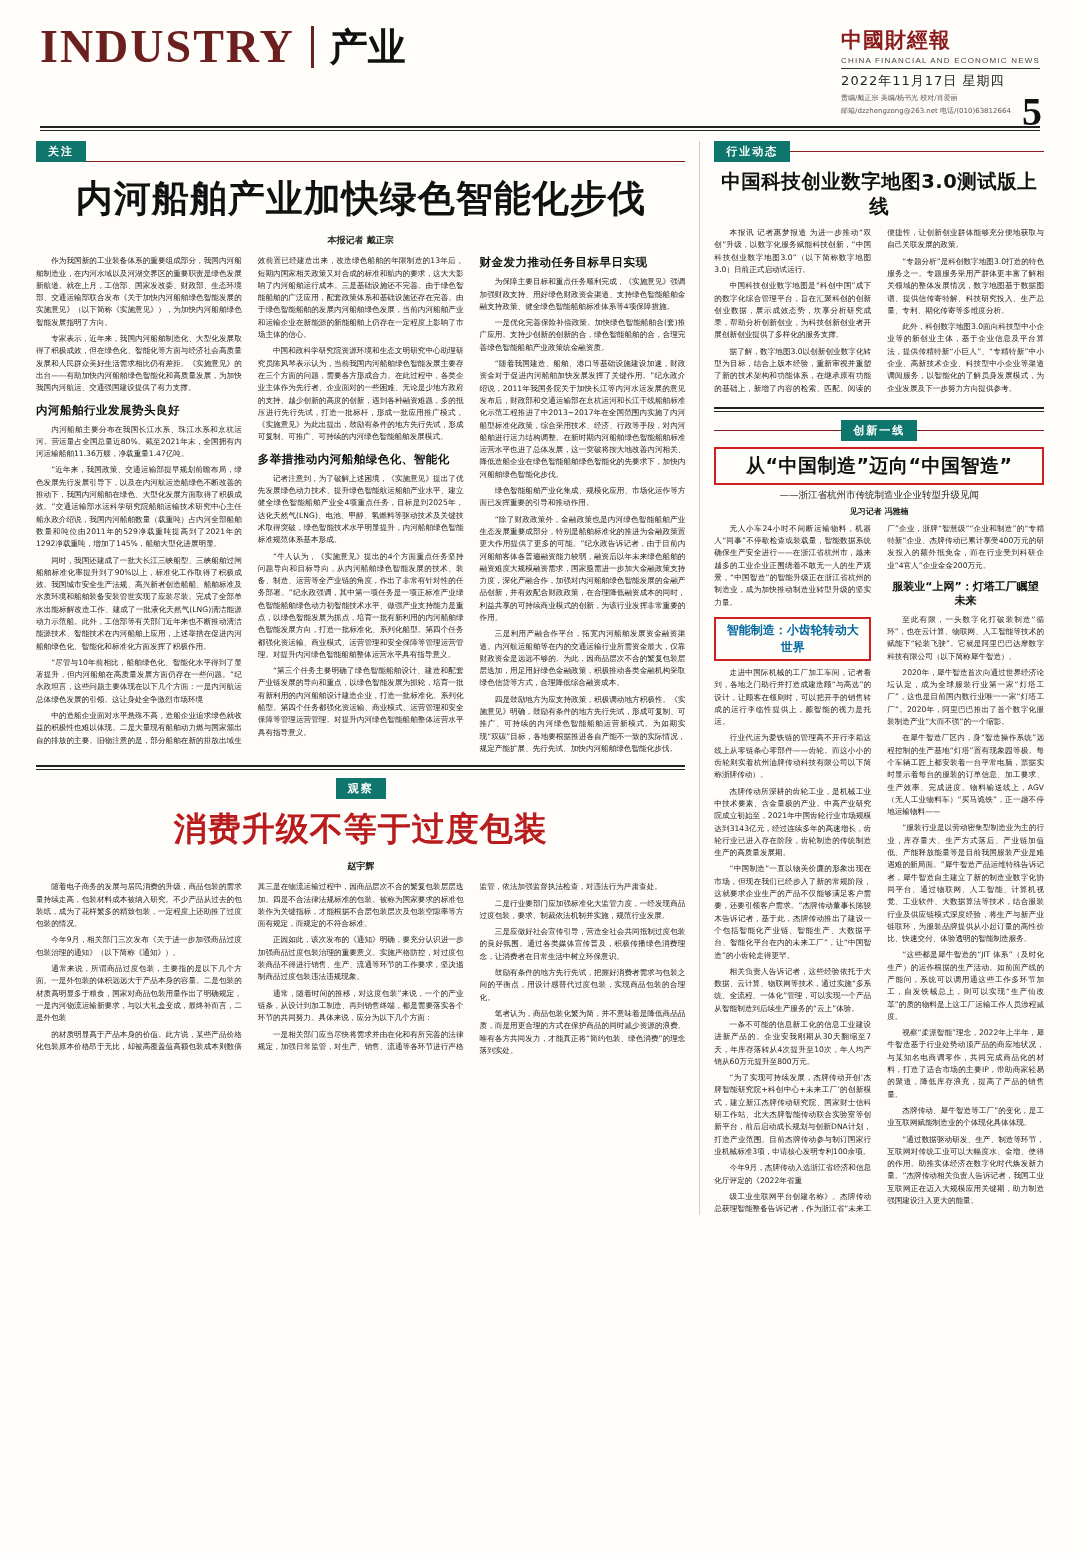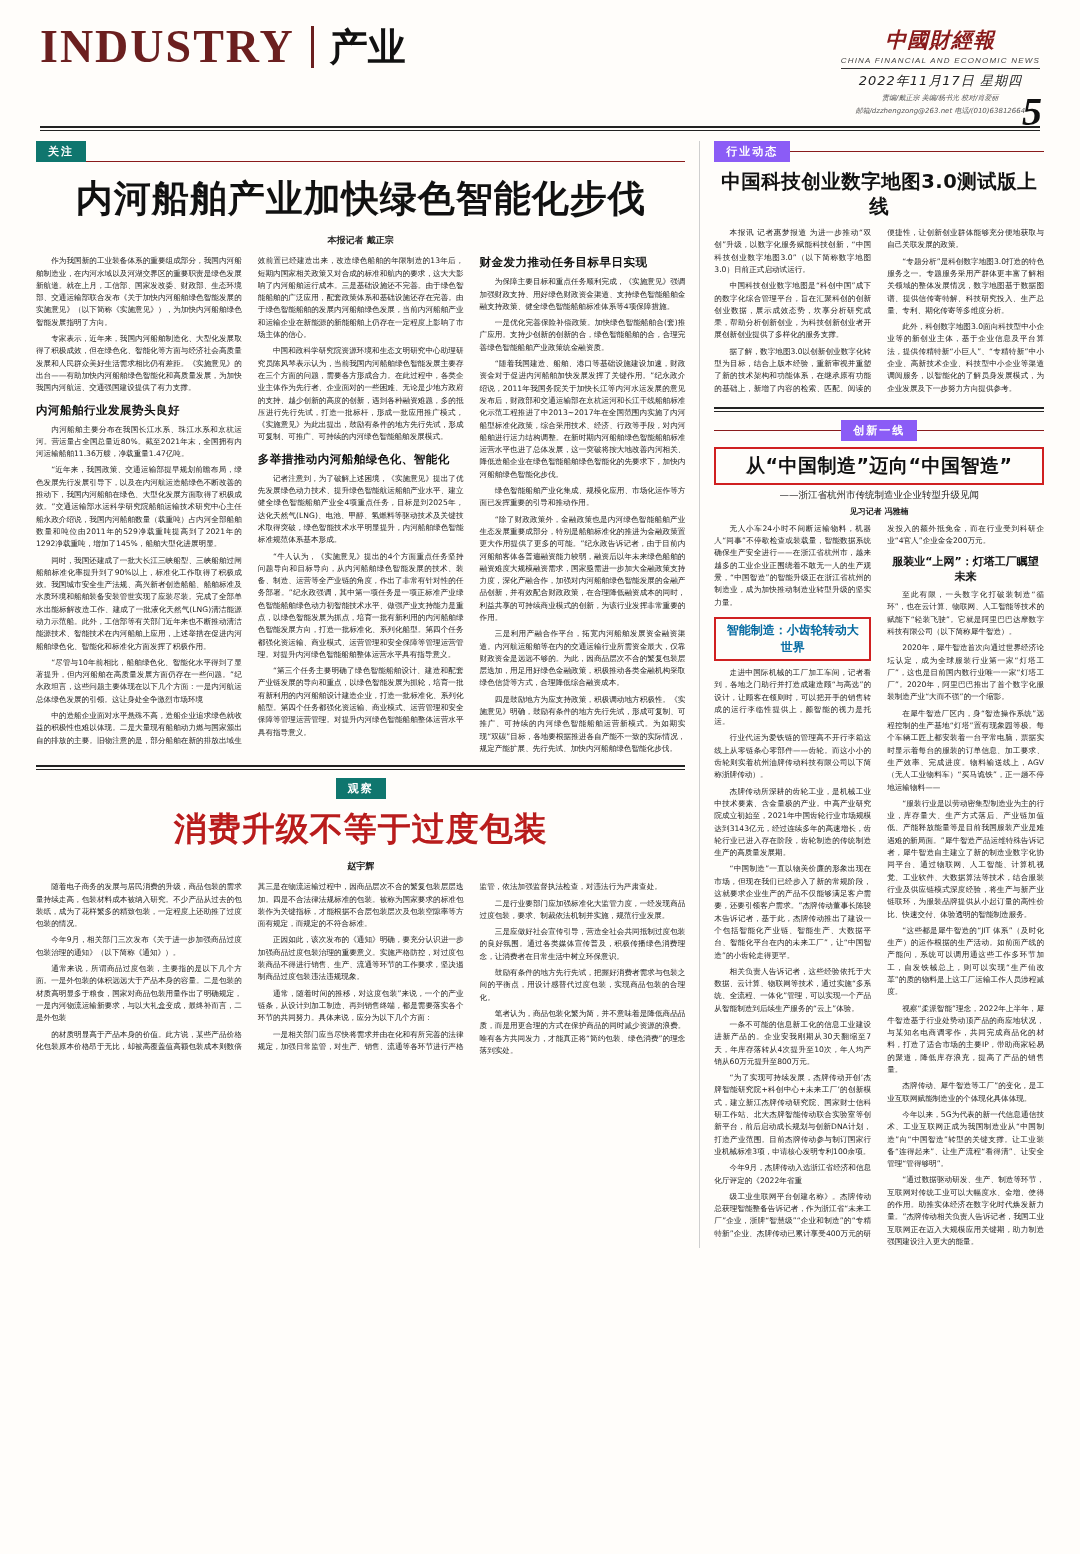--- a/index.html
+++ b/index.html
@@ -20,21 +20,21 @@
     display:flex;align-items:flex-start;justify-content:space-between;
   }
   .mast-left{display:flex;align-items:center;gap:10px;}
   .mast-industry{
     font-family:"Liberation Serif", serif;
     font-size:46px;letter-spacing:2px;color:#6b1f1f;font-weight:bold;
     line-height:1;
   }
   .mast-bar{width:3px;height:42px;background:#6b1f1f;margin:0 6px;}
   .mast-cn{font-family:"DejaVu Sans", sans-serif;font-size:38px;font-weight:bold;color:#111;line-height:1;}
-  .mast-right{text-align:center;padding-top:2px;position:relative;font-style:italic;}
+  .mast-right{text-align:left;padding-top:2px;position:relative;}
   .mast-logo{
     font-family:"DejaVu Sans", sans-serif;
     font-size:21px;font-weight:bold;color:#8a1b1b;letter-spacing:1px;
   }
   .mast-en{font-family:"Liberation Sans",sans-serif;font-size:8px;color:#444;letter-spacing:1.2px;margin-top:2px;}
   .mast-rule{height:1px;background:#333;margin:3px 0 3px 0;}
   .mast-date{font-family:"DejaVu Sans",sans-serif;font-size:13px;color:#222;letter-spacing:1px;}
   .mast-credits{font-family:"DejaVu Sans",sans-serif;font-size:7px;color:#555;line-height:1.45;margin-top:3px;}
   .mast-pageno{
     position:absolute;right:-2px;bottom:-16px;
@@ -81,21 +81,21 @@
 
   .center-tag{text-align:center;margin:6px 0 2px 0;}
   .headline-2{
     font-family:"DejaVu Sans",sans-serif;
     font-size:33px;font-weight:bold;text-align:center;letter-spacing:1px;
     margin:8px 0 8px 0;color:#b91c1c;
   }
 
   
   .r-tagrow{display:flex;align-items:center;margin-bottom:6px;}
-  .r-tagrow .tag{background:#8b5cf6;}
+  .r-tagrow .tag{background:#0f766e;}
   .r-tagline{flex:1;height:1px;background:#8a1b1b;}
   .r-headline{
     font-family:"DejaVu Sans",sans-serif;
     font-size:19.5px;font-weight:bold;text-align:center;letter-spacing:0.5px;
     margin:8px 0 8px 0;color:#111;line-height:1.25;
   }
   .r-headline-box{
     border:2px solid #d02020;padding:4px 4px;margin:6px 0 4px 0;
   }
   .r-head-red{
@@ -249,18 +249,17 @@
         <p class="t">今年9月，杰牌传动入选浙江省经济和信息化厅评定的《2022年省重</p>
         <p class="t">级工业生联网平台创建名称》。杰牌传动总获理智能整备告诉记者，作为浙江省“未来工厂”企业，浙牌“智慧级”“企业和制造”的“专精特新”企业、杰牌传动已累计享受400万元的研发投入的额外抵免金，而在行业受到科研企业“4官人”企业金金200万元。</p>
         <div class="r-sub-plain">服装业“上网”：灯塔工厂瞩望未来</div>
         <p class="t">至此有限，一头数字化打破装制造“循环”，也在云计算、物联网、人工智能等技术的赋能下“轻装飞驶”。它就是阿里巴巴达摩数字科技有限公司（以下简称犀牛智造）。</p>
         <p class="t">2020年，犀牛智造首次向通过世界经济论坛认定，成为全球服装行业第一家“灯塔工厂”，这也是目前国内数行业唯一一家“灯塔工厂”。2020年，阿里巴巴推出了首个数字化服装制造产业“大而不强”的一个缩影。</p>
         <p class="t">在犀牛智造厂区内，身“智造操作系统”远程控制的生产基地“灯塔”置有现象园等极。每个车辆工匠上都安装着一台平常电脑，票据实时显示着每台的服装的订单信息、加工要求、生产效率、完成进度。物料输送线上，AGV（无人工业物料车）“买马诡铁”，正一趟不停地运输物料——</p>
         <p class="t">“服装行业是以劳动密集型制造业为主的行业，库存量大、生产方式落后、产业链加值低、产能释放能量等是目前我国服装产业是难遇难的新局面。”犀牛智造产品运维特殊告诉记者，犀牛智造自主建立了新的制造业数字化协同平台、通过物联网、人工智能、计算机视觉、工业软件、大数据算法等技术，结合服装行业及供应链模式深度经验，将生产与新产业链联环，为服装品牌提供从小起订量的高性价比、快速交付、体验透明的智能制造服务。</p>
         <p class="t">“这些都是犀牛智造的“JIT 体系”（及时化生产）的运作根据的生产活动。如前面产线的产能问，系统可以调用通这些工作多环节加工，自发铁械总上，则可以实现“生产仙改革”的质的物料是上这工厂运输工作人员涉程减度。</p>
         <p class="t">视察“柔派智能”理念，2022年上半年，犀牛智造基于行业处势动顶产品的商应地状况，与某知名电商调零作，共同完成商品化的材料，打造了适合市场的主要IP，带助商家轻易的聚道，降低库存浪充，提高了产品的销售量。</p>
         <p class="t">杰牌传动、犀牛智造等工厂”的变化，是工业互联网赋能制造业的个体现化具体体现。</p>
-        <p class="t">今年以来，5G为代表的新一代信息通信技术、工业互联网正成为我国制造业从“中国制造”向“中国智造”转型的关键支撑。让工业装备“连得起来”、让生产流程“看得清”、让安全管理“管得够明”。</p>
         <p class="t">“通过数据驱动研发、生产、制造等环节，互联网对传统工业可以大幅度水、金增、使得的作用。助推实体经济在数字化时代焕发新力量。”杰牌传动相关负责人告诉记者，我国工业互联网正在迈入大规模应用关键期，助力制造强国建设注入更大的能量。</p>
       </div>
     </div>
   </div>
 </div>
 
 </body></html>

